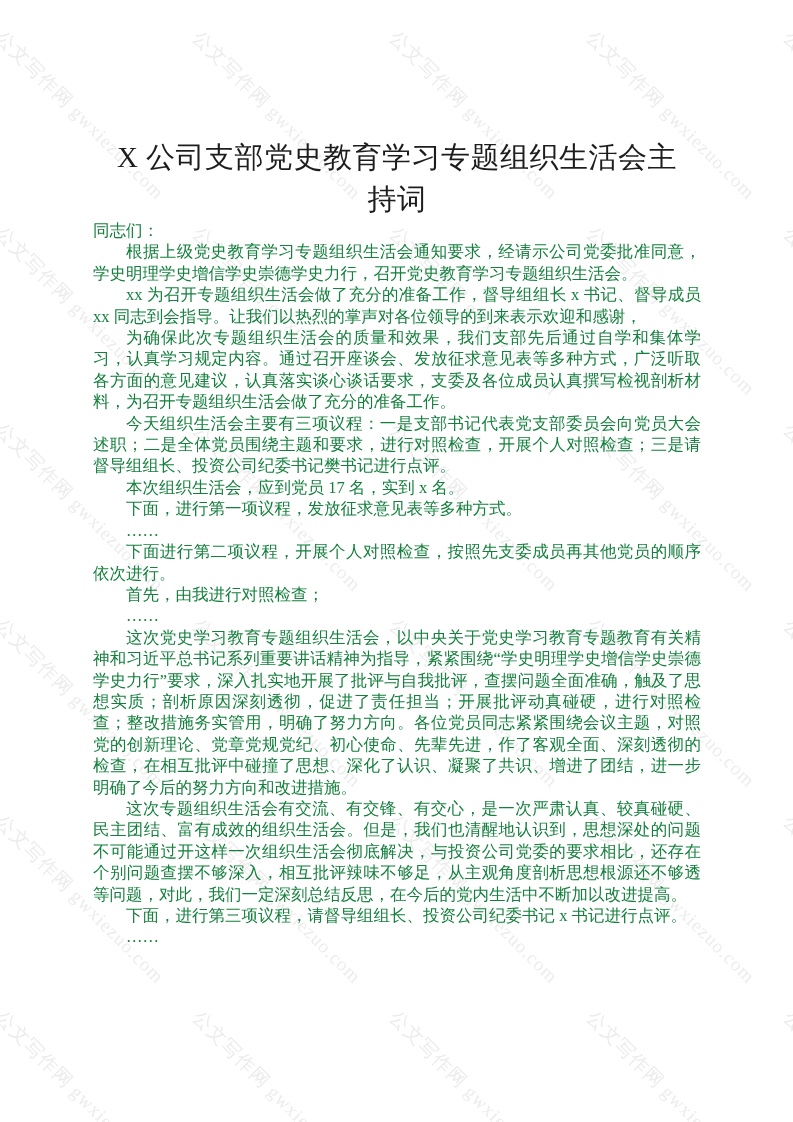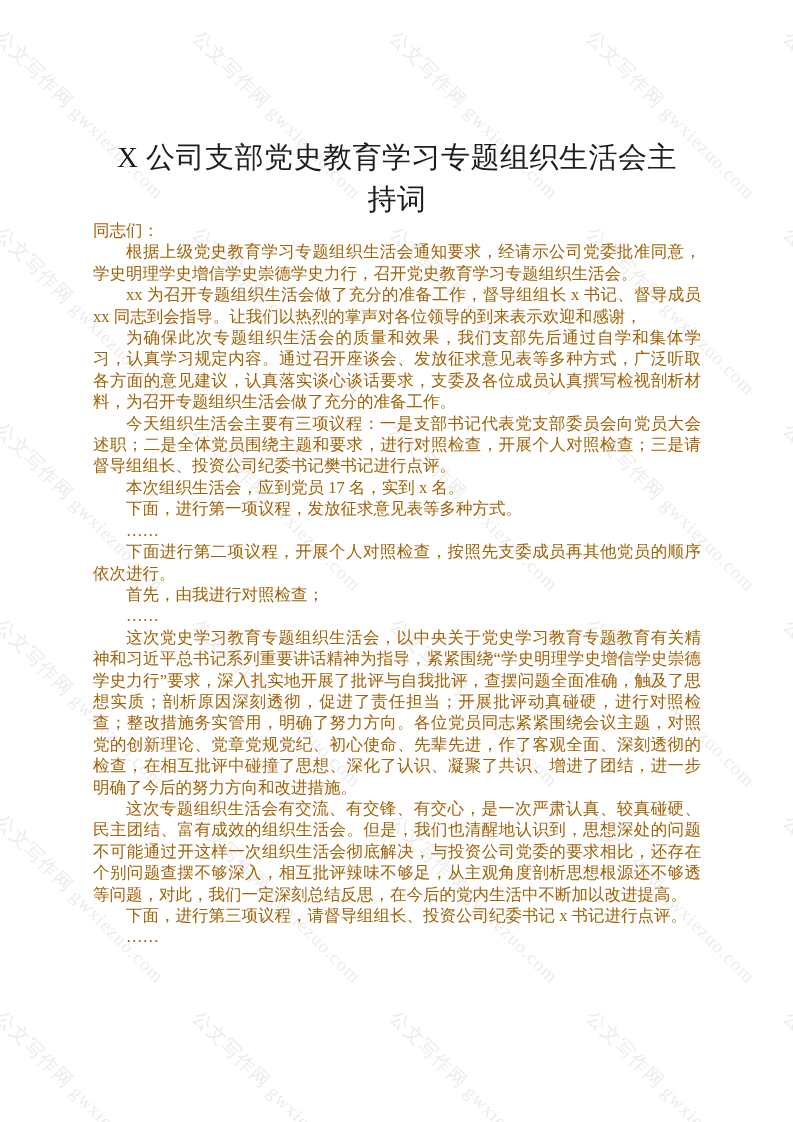--- a/index.html
+++ b/index.html
@@ -49,21 +49,21 @@
       text-align: center;
       letter-spacing: 0.5px;
       color: #1d1d1d;
     }
     .doc-body p {
       margin: 0;
       font-size: 16.5px;
       line-height: 21.4px;
       text-align: justify;
       text-indent: 2em;
-      color: #a16207;
+      color: #15803d;
     }
     .doc-body p.flush {
       text-indent: 0;
     }
   </style>
 </head>
 <body>
 
 <div class="page">
 

